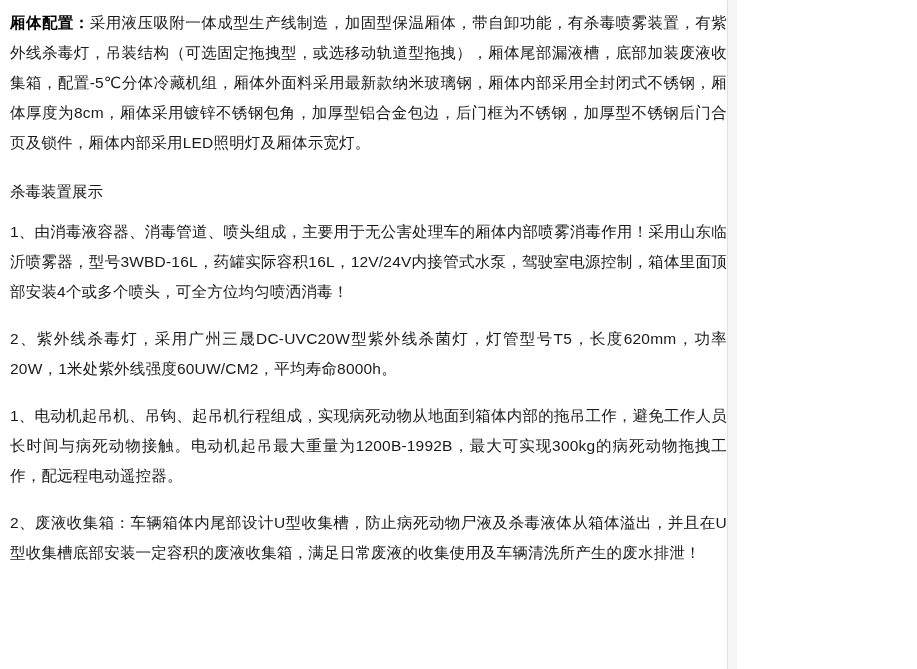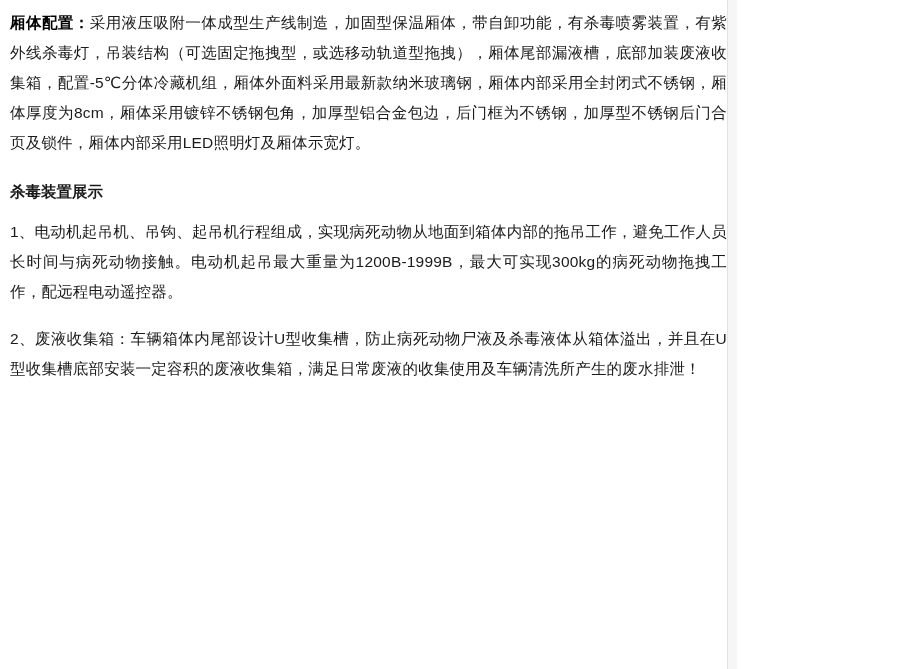--- a/index.html
+++ b/index.html
@@ -54,42 +54,43 @@
   }
   .lead {
     font-weight: bold;
     color: #000000;
   }
   .heading {
     margin: 0 0 10px 0;
     font-size: 15.5px;
     line-height: 30px;
     color: #1a1a1a;
-    font-weight: bold;
   }
   .spacer-sm { height: 2px; }
 </style>
 </head>
 <body>
 
 <div class="page">
 
   <div class="content">
 
     <p class="para"><span class="lead">厢体配置：</span><span>采用液压吸附一体成型生产线制造，加固型保温厢体，带自卸功能，有杀毒喷雾装置，有紫外线杀毒灯，吊装结构（可选固定拖拽型，或选移动轨道型拖拽），厢体尾部漏液槽，底部加装废液收集箱，配置-5℃分体冷藏机组，厢体外面料采用最新款纳米玻璃钢，厢体内部采用全封闭式不锈钢，厢体厚度为8cm，厢体采用镀锌不锈钢包角，加厚型铝合金包边，后门框为不锈钢，加厚型不锈钢后门合页及锁件，厢体内部采用LED照明灯及厢体示宽灯。</span></p>
 
 
     <div class="spacer-sm"></div>
 
     <p class="heading">杀毒装置展示</p>
 
+    <p class="para">1、由消毒液容器、消毒管道、喷头组成，主要用于无公害处理车的厢体内部喷雾消毒作用！采用山东临沂喷雾器，型号3WBD-16L，药罐实际容积16L，12V/24V内接管式水泵，驾驶室电源控制，箱体里面顶部安装4个或多个喷头，可全方位均匀喷洒消毒！</p>
+
+    <p class="para">2、紫外线杀毒灯，采用广州三晟DC-UVC20W型紫外线杀菌灯，灯管型号T5，长度620mm，功率20W，1米处紫外线强度60UW/CM2，平均寿命8000h。</p>
 
 
-
-    <p class="para">1、电动机起吊机、吊钩、起吊机行程组成，实现病死动物从地面到箱体内部的拖吊工作，避免工作人员长时间与病死动物接触。电动机起吊最大重量为1200B-1999B，最大可实现300kg的病死动物拖拽工作，配远程电动遥控器。</p>
+    <p class="para">1、电动机起吊机、吊钩、起吊机行程组成，实现病死动物从地面到箱体内部的拖吊工作，避免工作人员长时间与病死动物接触。电动机起吊最大重量为1200B-1992B，最大可实现300kg的病死动物拖拽工作，配远程电动遥控器。</p>
 
     <p class="para tight">2、废液收集箱：车辆箱体内尾部设计U型收集槽，防止病死动物尸液及杀毒液体从箱体溢出，并且在U型收集槽底部安装一定容积的废液收集箱，满足日常废液的收集使用及车辆清洗所产生的废水排泄！</p>
 
   </div>
 
   <div class="edge-strip">
     <div class="thumb"></div>
   </div>
 
 </div>

